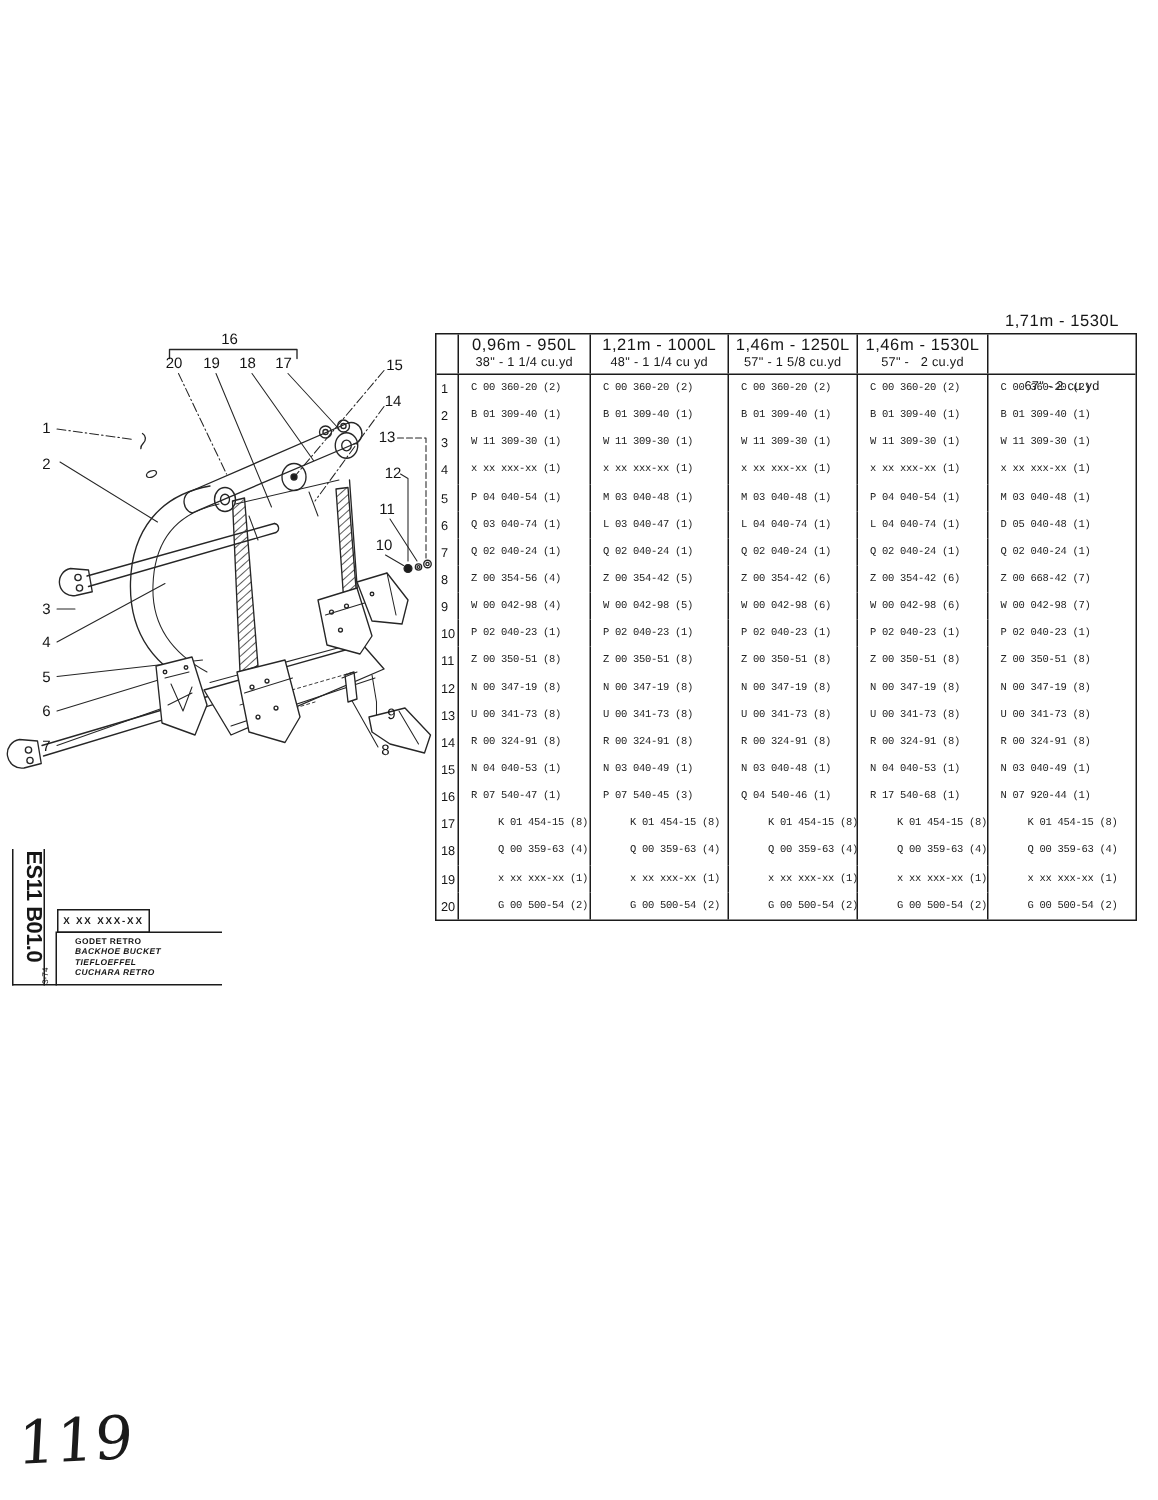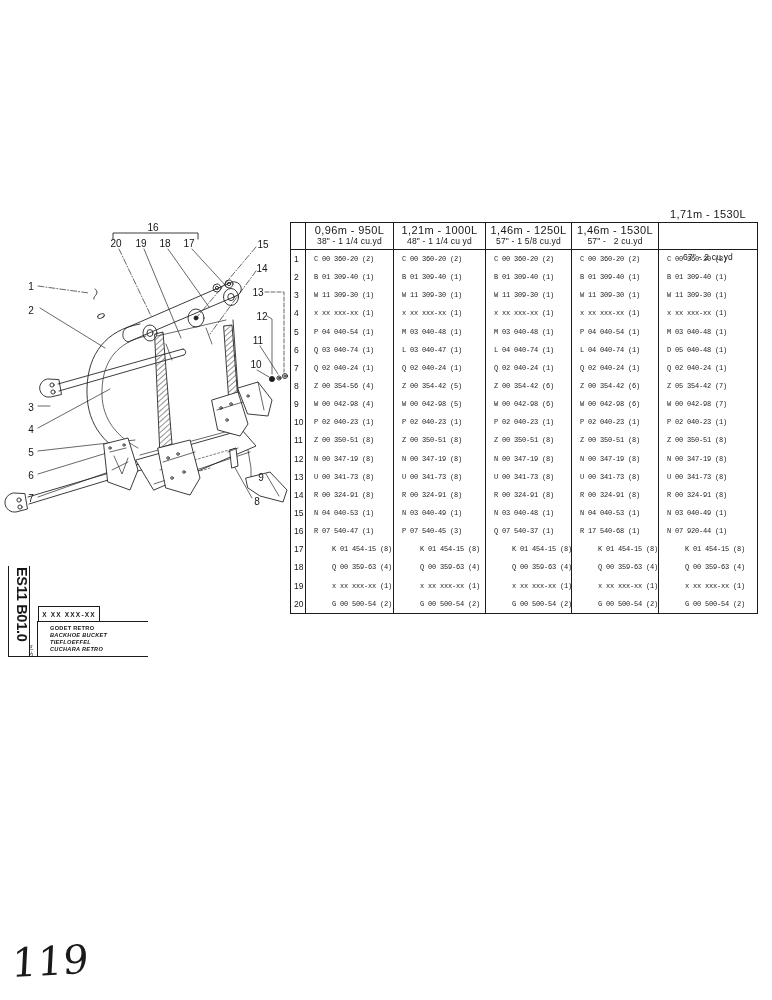--- a/index.html
+++ b/index.html
@@ -278,21 +278,21 @@
           <div class="td" style="width: 86px; flex: 0 0 auto;">Q 02 040-24 (1)</div>
           <div class="td" style="width: 87px; flex: 0 0 auto;">Q 02 040-24 (1)</div>
           <div class="td" style="width: 98px; flex: 0 0 auto;">Q 02 040-24 (1)</div>
         </div>
         <div class="tr">
           <div class="td-num">8</div>
           <div class="td" style="width: 88px; flex: 0 0 auto;">Z 00 354-56 (4)</div>
           <div class="td" style="width: 92px; flex: 0 0 auto;">Z 00 354-42 (5)</div>
           <div class="td" style="width: 86px; flex: 0 0 auto;">Z 00 354-42 (6)</div>
           <div class="td" style="width: 87px; flex: 0 0 auto;">Z 00 354-42 (6)</div>
-          <div class="td" style="width: 98px; flex: 0 0 auto;">Z 05 354-42 (7)</div>
+          <div class="td" style="width: 98px; flex: 0 0 auto;">Z 00 668-42 (7)</div>
         </div>
         <div class="tr">
           <div class="td-num">9</div>
           <div class="td" style="width: 88px; flex: 0 0 auto;">W 00 042-98 (4)</div>
           <div class="td" style="width: 92px; flex: 0 0 auto;">W 00 042-98 (5)</div>
           <div class="td" style="width: 86px; flex: 0 0 auto;">W 00 042-98 (6)</div>
           <div class="td" style="width: 87px; flex: 0 0 auto;">W 00 042-98 (6)</div>
           <div class="td" style="width: 98px; flex: 0 0 auto;">W 00 042-98 (7)</div>
         </div>
         <div class="tr">
@@ -340,21 +340,21 @@
           <div class="td" style="width: 88px; flex: 0 0 auto;">N 04 040-53 (1)</div>
           <div class="td" style="width: 92px; flex: 0 0 auto;">N 03 040-49 (1)</div>
           <div class="td" style="width: 86px; flex: 0 0 auto;">N 03 040-48 (1)</div>
           <div class="td" style="width: 87px; flex: 0 0 auto;">N 04 040-53 (1)</div>
           <div class="td" style="width: 98px; flex: 0 0 auto;">N 03 040-49 (1)</div>
         </div>
         <div class="tr">
           <div class="td-num">16</div>
           <div class="td" style="width: 88px; flex: 0 0 auto; text-align: center;">R 07 540-47 (1)</div>
           <div class="td" style="width: 92px; flex: 0 0 auto;">P 07 540-45 (3)</div>
-          <div class="td" style="width: 86px; flex: 0 0 auto;">Q 07 540-37 (1)</div>
+          <div class="td" style="width: 86px; flex: 0 0 auto;">Q 04 540-46 (1)</div>
           <div class="td" style="width: 87px; flex: 0 0 auto;">R 17 540-68 (1)</div>
           <div class="td" style="width: 98px; flex: 0 0 auto;">N 07 920-44 (1)</div>
         </div>
         <div class="tr indent">
           <div class="td-num">17</div>
           <div class="td" style="width: 88px; flex: 0 0 auto;">K 01 454-15 (8)</div>
           <div class="td" style="width: 92px; flex: 0 0 auto;">K 01 454-15 (8)</div>
           <div class="td" style="width: 86px; flex: 0 0 auto;">K 01 454-15 (8)</div>
           <div class="td" style="width: 87px; flex: 0 0 auto;">K 01 454-15 (8)</div>
           <div class="td" style="width: 98px; flex: 0 0 auto;">K 01 454-15 (8)</div>

